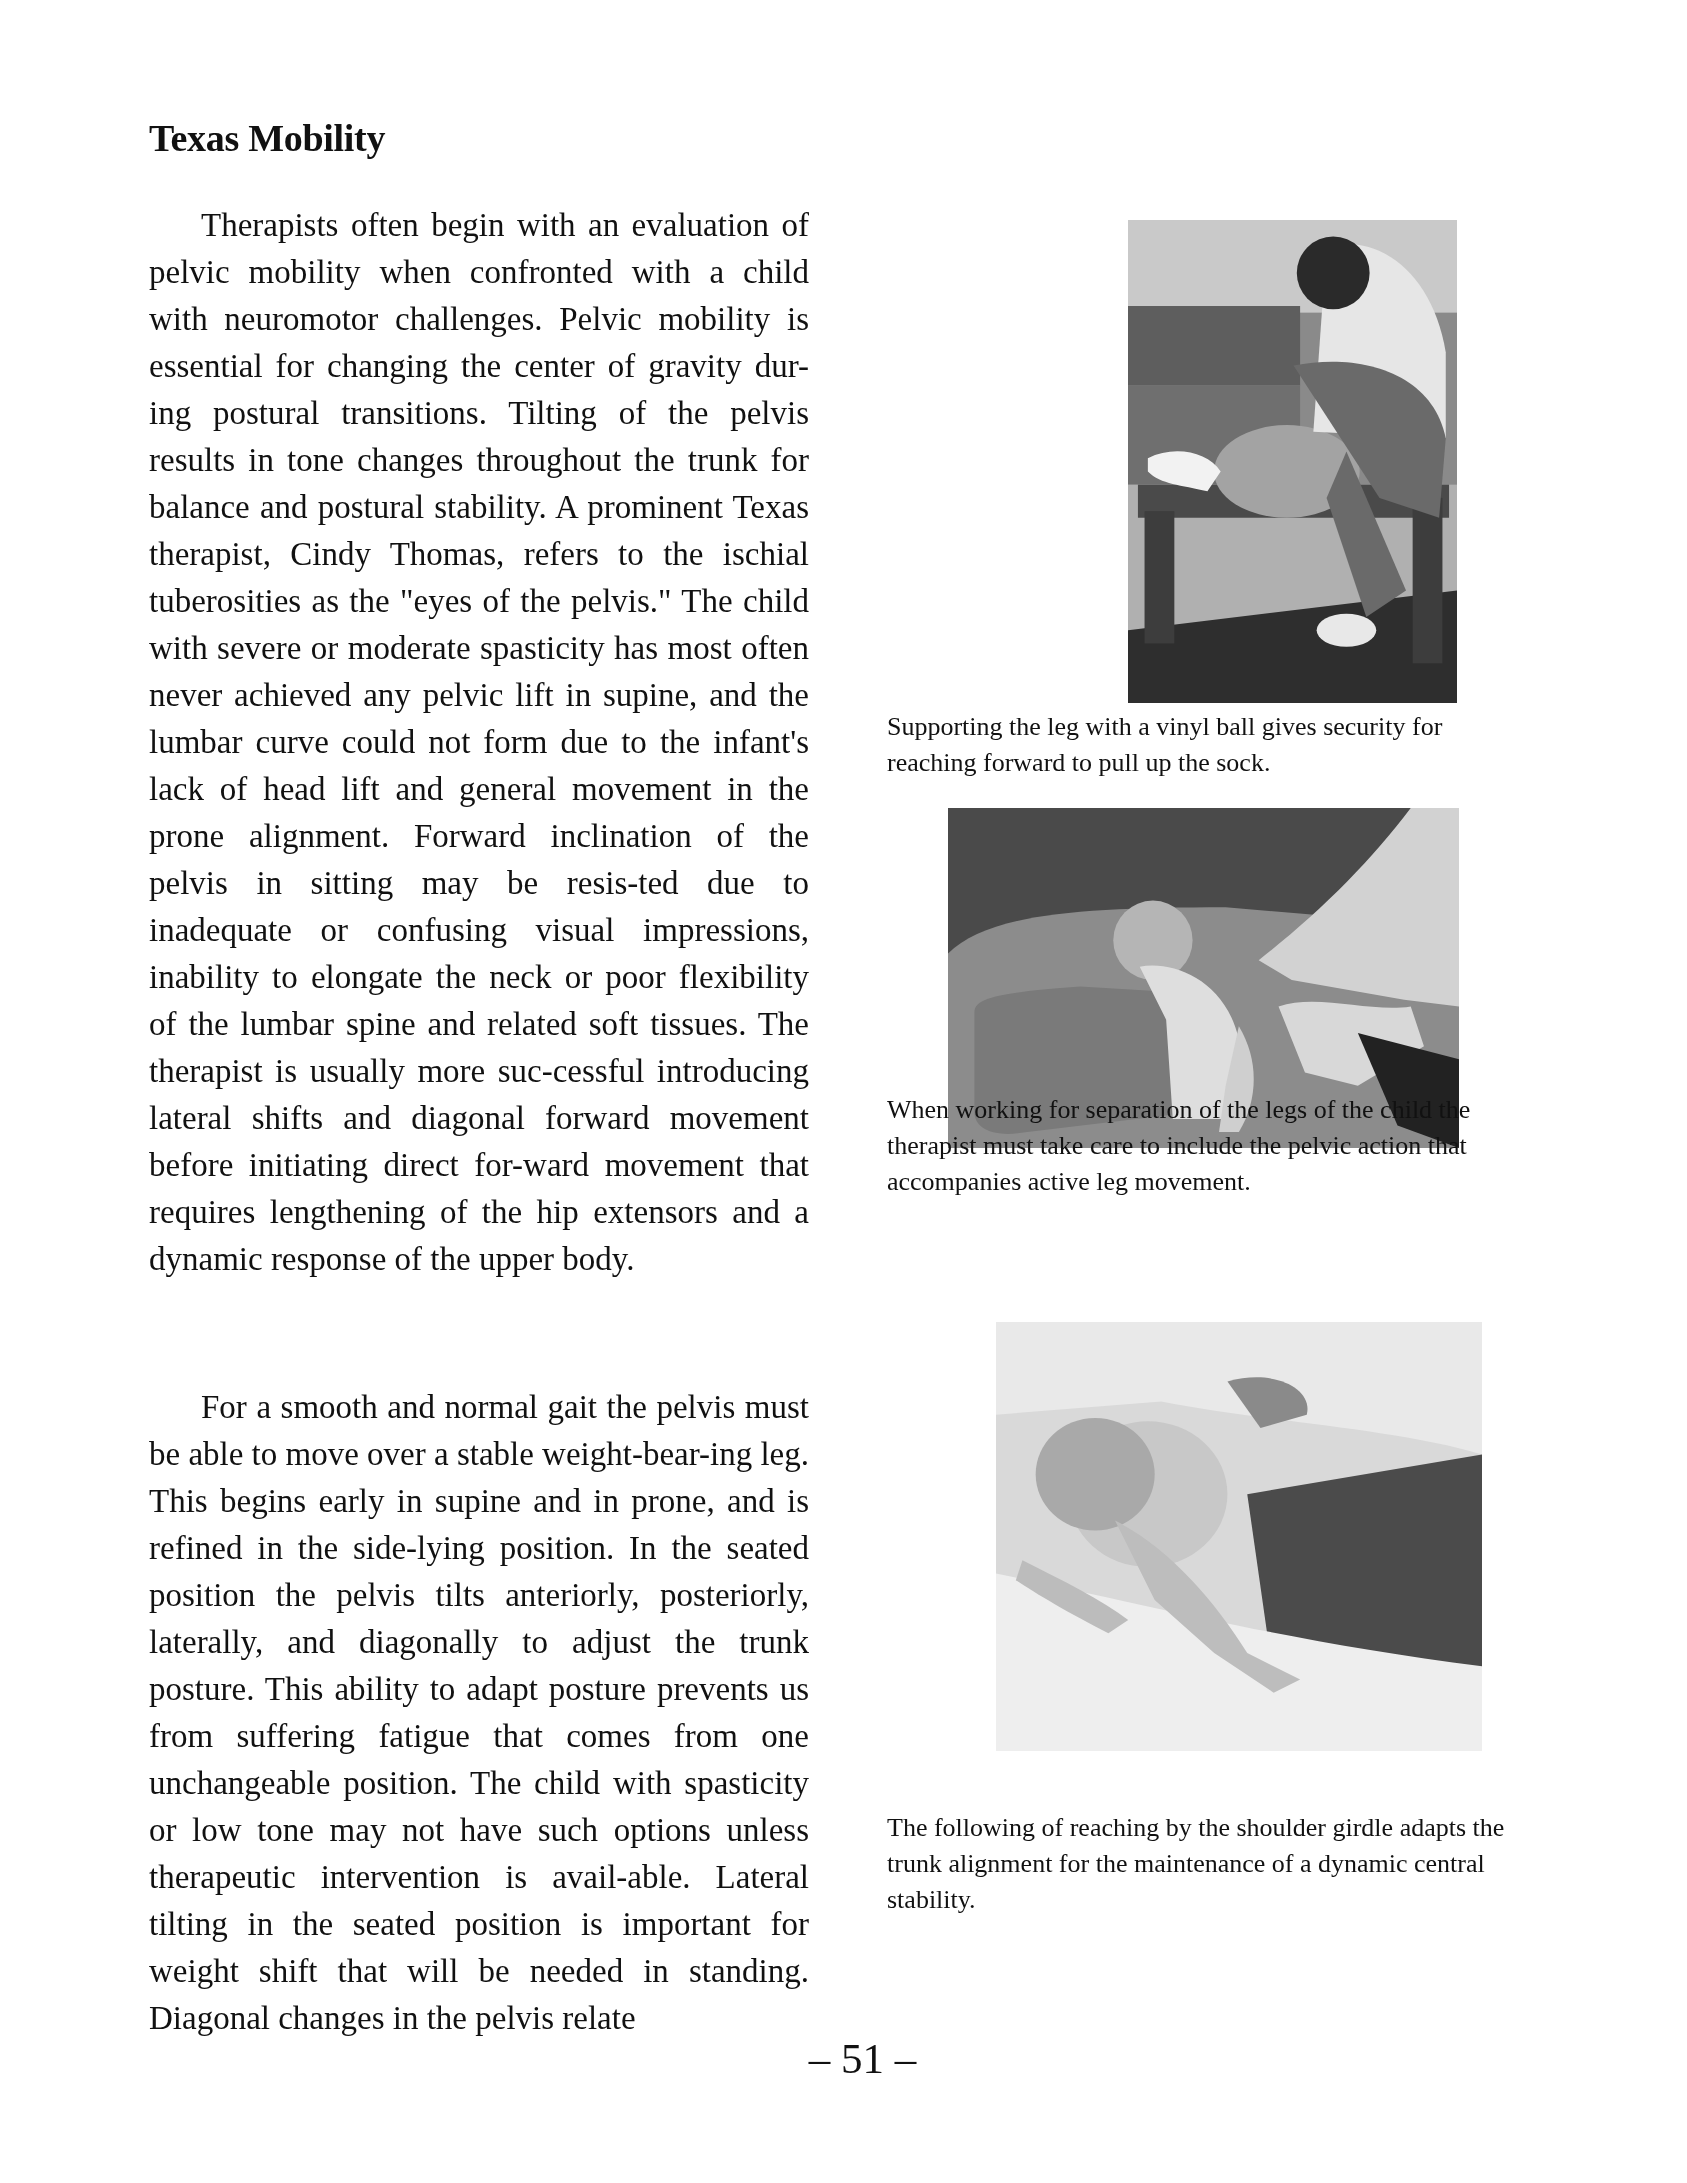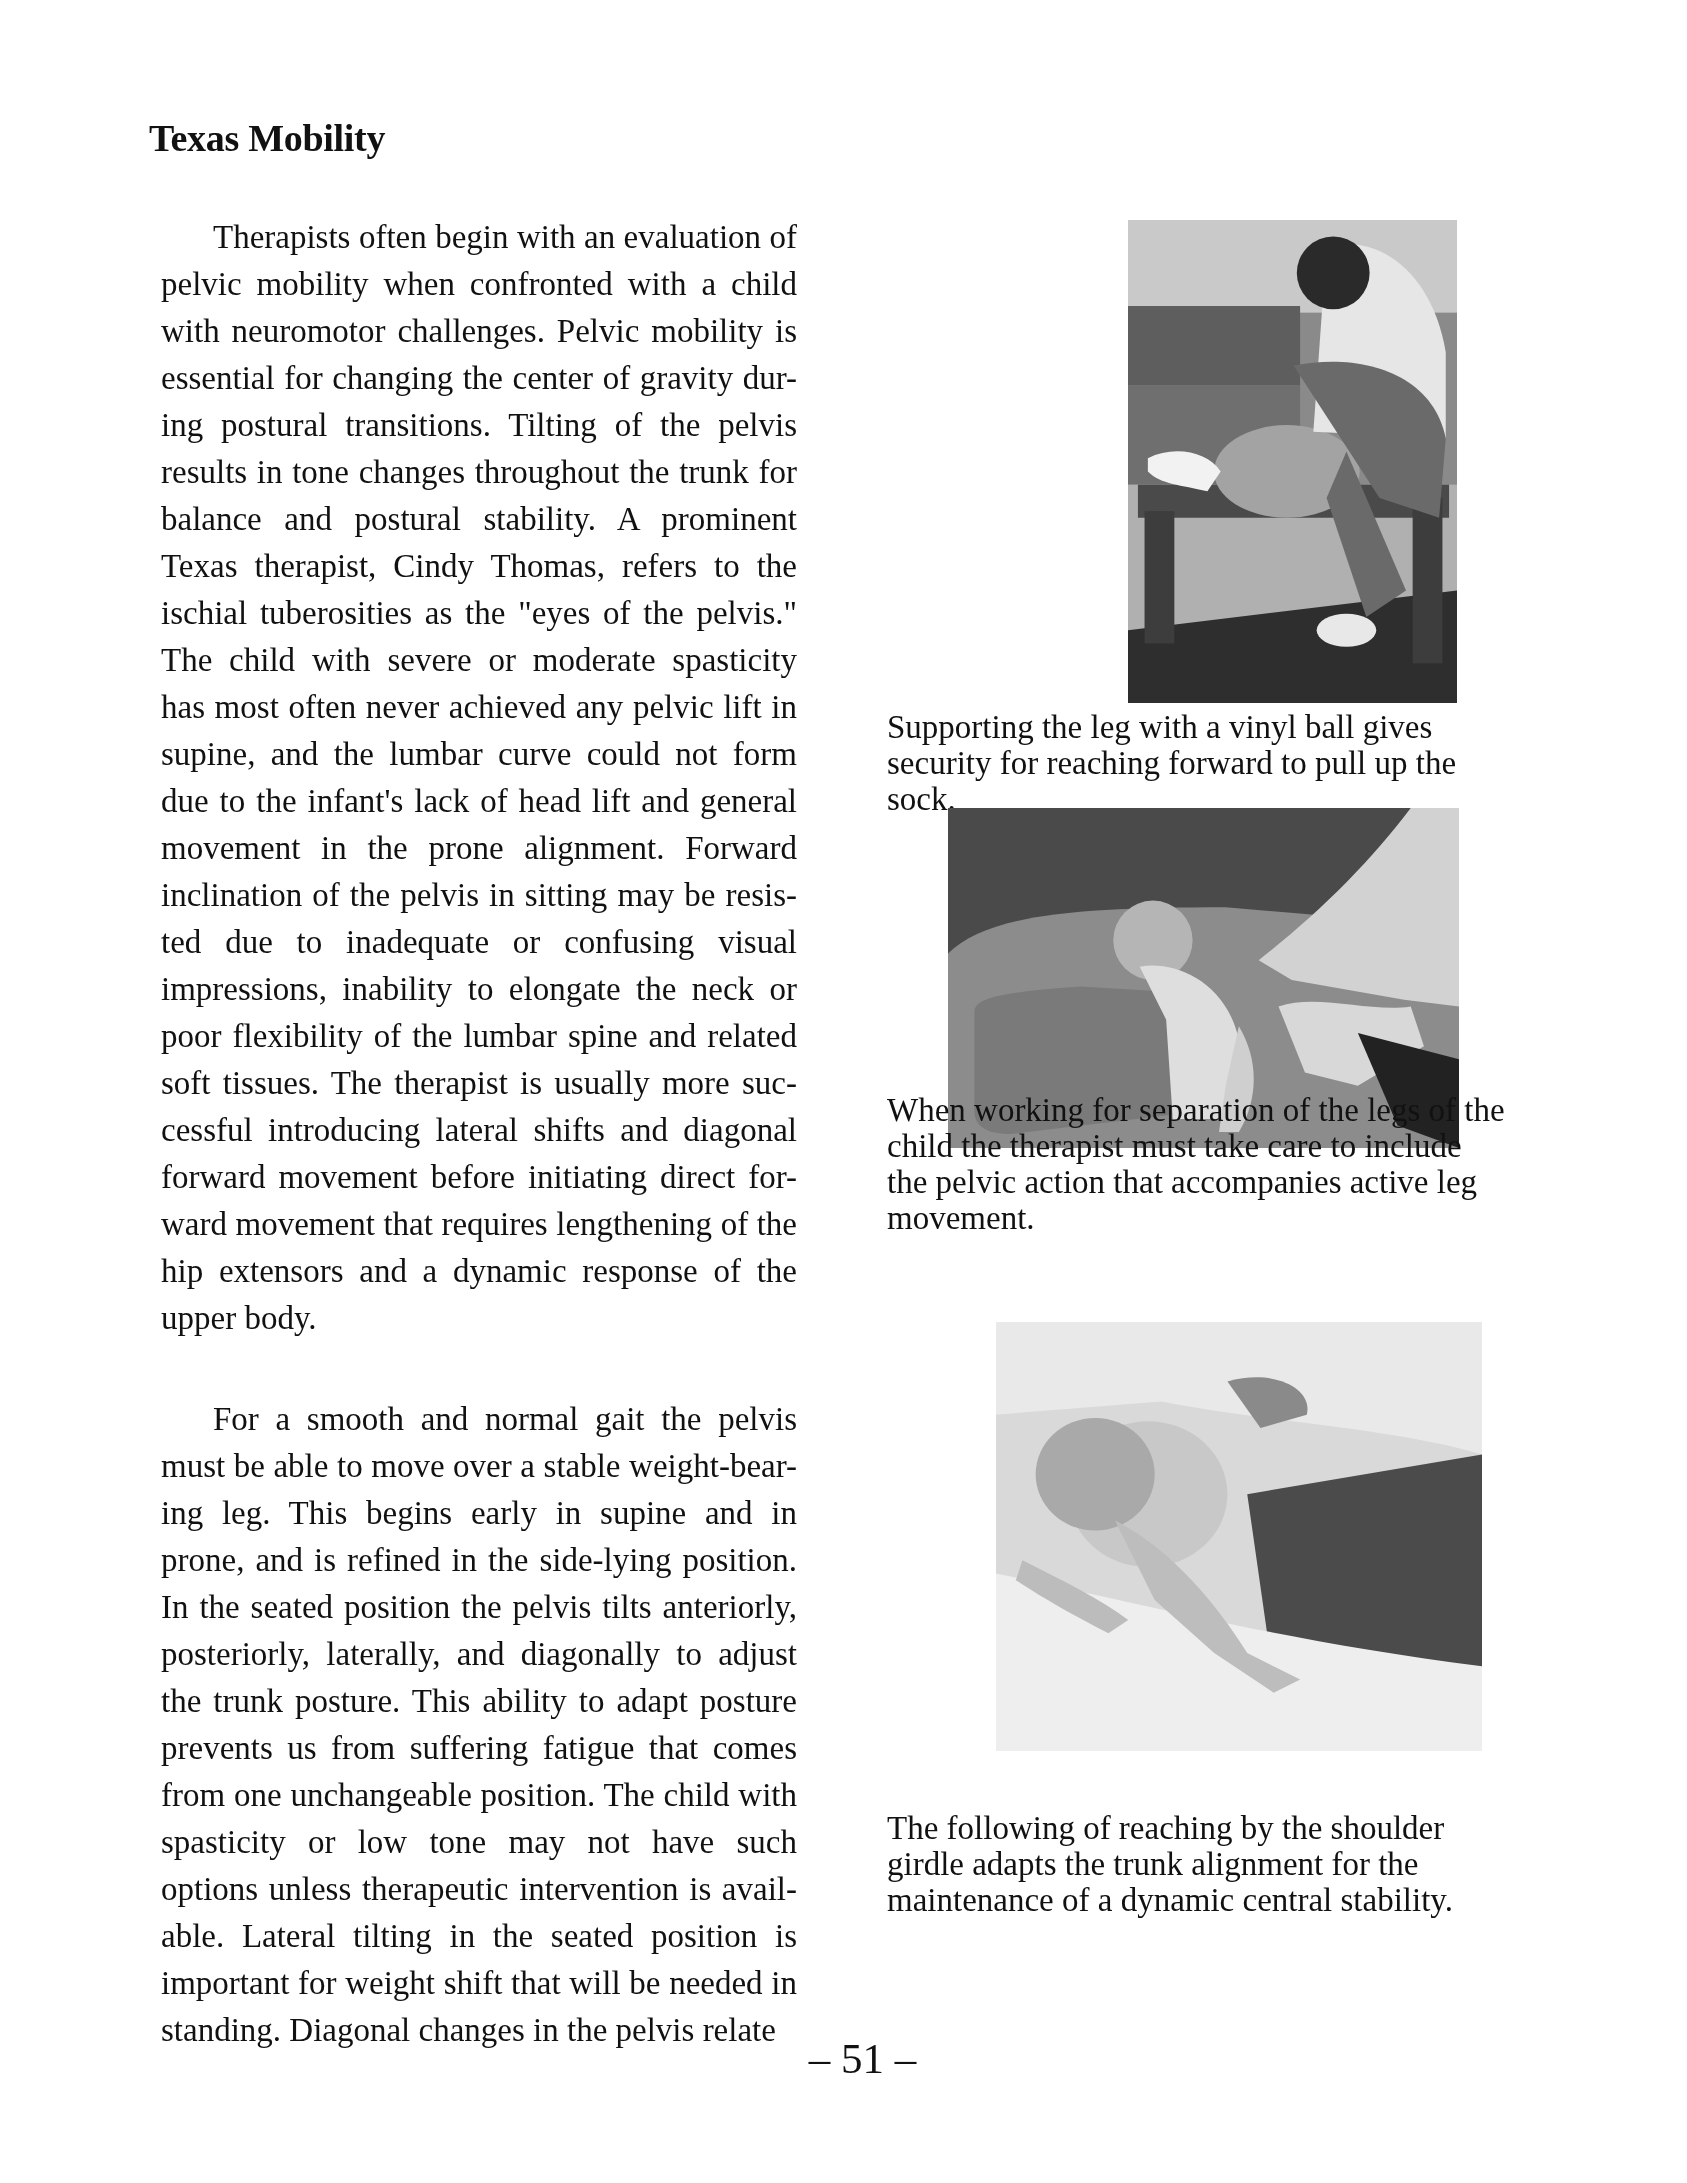--- a/index.html
+++ b/index.html
@@ -1,25 +1,25 @@
 <!DOCTYPE html>
 <html style="font-size:10.6px"><head>
   <meta charset="utf-8">
   <style>
     html, body { margin: 0; padding: 0; background: #ffffff; }
     body { width: 1687px; height: 2183px; position: relative; overflow: hidden; font-family: "Liberation Serif", "DejaVu Serif", serif; color: #111; }
     .title { position: absolute; left: 149px; top: 116px; font-size: 38px; font-weight: bold; margin: 0; letter-spacing: -0.3px; }
     .col { position: absolute; left: 149px; width: 660px; font-size: 33px; line-height: 47px; }
-    .col p { margin: 12px; text-align: justify; text-align-last: left; hyphens: manual; }
+    .col p { margin: 0; text-align: justify; text-align-last: left; hyphens: manual; }
     .col p .indent { display: inline-block; width: 52px; }
     #p1 { top: 202px; }
     #p2 { top: 1384px; }
     .photo { position: absolute; overflow: hidden; }
     .photo svg { width: 100%; height: 100%; display: block; }
-    .caption { position: absolute; left: 887px; font-size: 33px; line-height: 36px; width: 622px; margin: 0; }
+    .caption { position: absolute; left: 887px; font-size: 26px; line-height: 36px; width: 622px; margin: 0; }
     .pagenum { position: absolute; left: 0; width: 1687px; top: 2034px; text-align: center; font-size: 43px; margin-left: 19px; }
   </style>
 </head>
 <body>
 
 <h1 class="title">Texas Mobility</h1>
 
 <div class="col" id="p1">
   <p><span class="indent"></span><span>Therapists often begin with an evaluation of pelvic mobility when confronted with a child with neuromotor challenges.  Pelvic mobility is essential for changing the center of gravity dur-ing postural transitions. Tilting of the pelvis results in tone changes throughout the trunk for balance and postural stability. A prominent Texas therapist, Cindy Thomas, refers to the ischial tuberosities as the "eyes of the pelvis." The child with severe or moderate spasticity has most often never achieved any pelvic lift in supine, and the lumbar curve could not form due to the infant's lack of head lift and general movement in the prone alignment. Forward inclination of the pelvis in sitting may be resis-ted due to inadequate or confusing visual impressions, inability to elongate the neck or poor flexibility of the lumbar spine and related soft tissues. The therapist is usually more suc-cessful introducing lateral shifts and diagonal forward movement before initiating direct for-ward movement that requires lengthening of the hip extensors and a dynamic response of the upper body.</span></p>
 </div>

